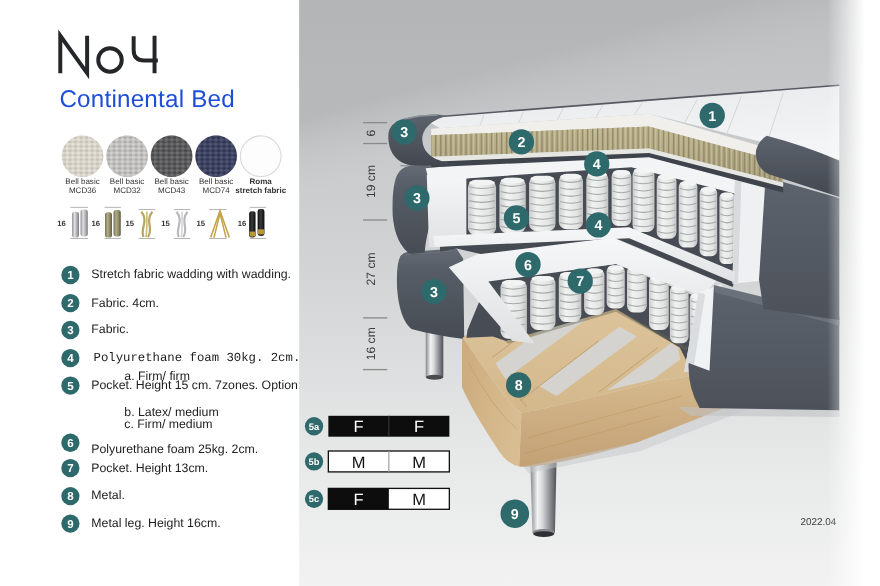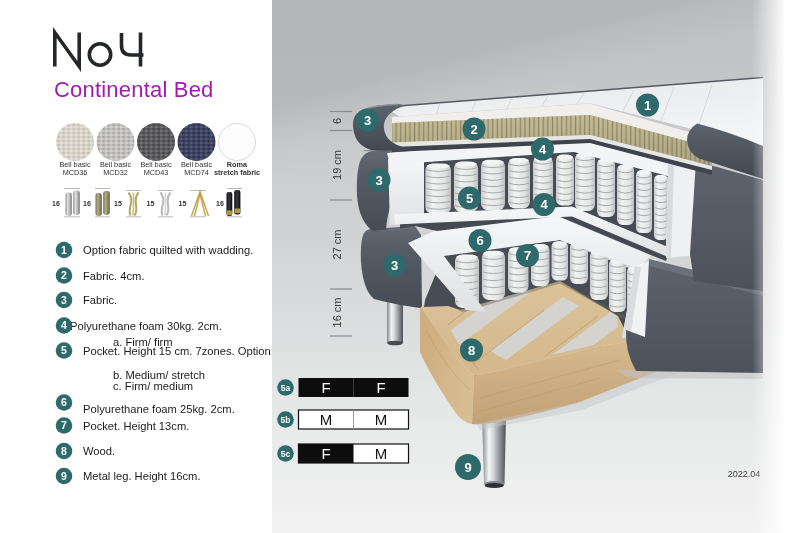--- a/index.html
+++ b/index.html
@@ -15,21 +15,21 @@
 
 <svg class="abs" style="left:40px;top:20px" width="120" height="56" viewBox="0 0 120 56">
   <g fill="none" stroke="#242629" stroke-width="3.6">
     <path d="M 14.8,46.5 V 12.5 L 39.2,46.5 V 12.5"></path>
     <circle cx="60" cy="34.5" r="10.7"></circle>
     <path d="M 81.5,13 V 25.5 Q 81.5,35 91,35 L 103.5,35"></path>
     <path d="M 100.5,12.5 V 46.5"></path>
   </g>
 </svg>
 
-<div class="abs" style="left:54px;top:77px;font-size:22px;color:#a21caf;letter-spacing:0.2px;">Continental Bed</div>
+<div class="abs" style="left:54px;top:77px;font-size:22px;color:#1d4ed8;letter-spacing:0.2px;">Continental Bed</div>
 
 <svg class="abs" style="left:40px;top:110px" width="230" height="130" viewBox="0 0 230 130">
 <defs>
   <pattern id="w1" width="5" height="4" patternUnits="userSpaceOnUse">
     <rect width="5" height="4" fill="#d9d4ca"></rect>
     <ellipse cx="1.2" cy="1" rx="1.5" ry="0.9" fill="#e9e5dd"></ellipse>
     <ellipse cx="3.7" cy="3" rx="1.5" ry="0.9" fill="#c4bfb2"></ellipse>
   </pattern>
   <pattern id="w2" width="5" height="4" patternUnits="userSpaceOnUse">
     <rect width="5" height="4" fill="#c2c1bf"></rect>
@@ -140,41 +140,41 @@
         <rect x="186.9" y="28.5" width="5" height="4.5" fill="#bb9733"></rect>
         <rect x="194.2" y="8" width="6.2" height="24.5" rx="2.2" fill="url(#lgBlack)"></rect>
         <rect x="194.6" y="26.5" width="5.4" height="4.5" fill="#bb9733"></rect>
       </g>
     </g>
   </g>
 </svg>
 
 <div class="abs" style="left:0;top:0;font-size:11.2px;color:#1c1c1e;">
 
-  <div class="abs nw" style="left:83px;top:244px;">Option fabric quilted with wadding.</div>
+  <div class="abs nw" style="left:83px;top:244px;">Stretch fabric wadding with wadding.</div>
 
   <div class="abs nw" style="left:83px;top:269.5px;">Fabric. 4cm.</div>
 
   <div class="abs nw" style="left:83px;top:294px;">Fabric.</div>
 
-  <div class="abs nw" style="left:70px;top:319.5px;">Polyurethane foam 30kg. 2cm.</div>
+  <div class="abs nw" style="left:85px;top:319.5px;font-family:Liberation Mono, monospace;">Polyurethane foam 30kg. 2cm.</div>
 
   <div class="abs nw" style="left:83px;top:344.5px;">Pocket. Height 15 cm. 7zones. Option:</div>
 
   <div class="abs nw" style="left:113px;top:336px;">a. Firm/ firm</div>
 
-  <div class="abs nw" style="left:113px;top:368.5px;">b. Medium/ stretch</div>
+  <div class="abs nw" style="left:113px;top:368.5px;">b. Latex/ medium</div>
 
   <div class="abs nw" style="left:113px;top:380px;text-align:right;">c. Firm/ medium</div>
 
   <div class="abs nw" style="left:83px;top:403px;">Polyurethane foam 25kg. 2cm.</div>
 
   <div class="abs nw" style="left:83px;top:419.5px;">Pocket. Height 13cm.</div>
 
-  <div class="abs nw" style="left:83px;top:445px;">Wood.</div>
+  <div class="abs nw" style="left:83px;top:445px;">Metal.</div>
 
   <div class="abs nw" style="left:83px;top:470px;">Metal leg. Height 16cm.</div>
 </div>
 
 <svg class="abs" style="left:0;top:0;pointer-events:none" width="270" height="533" viewBox="0 0 270 533">
   <g font-size="10.5px" font-weight="bold" text-anchor="middle" fill="#fff">
     <g>
           <circle cx="64" cy="250" r="8.3" fill="#2e696c"></circle>
           <text x="64" y="253.8">1</text>
         </g>

